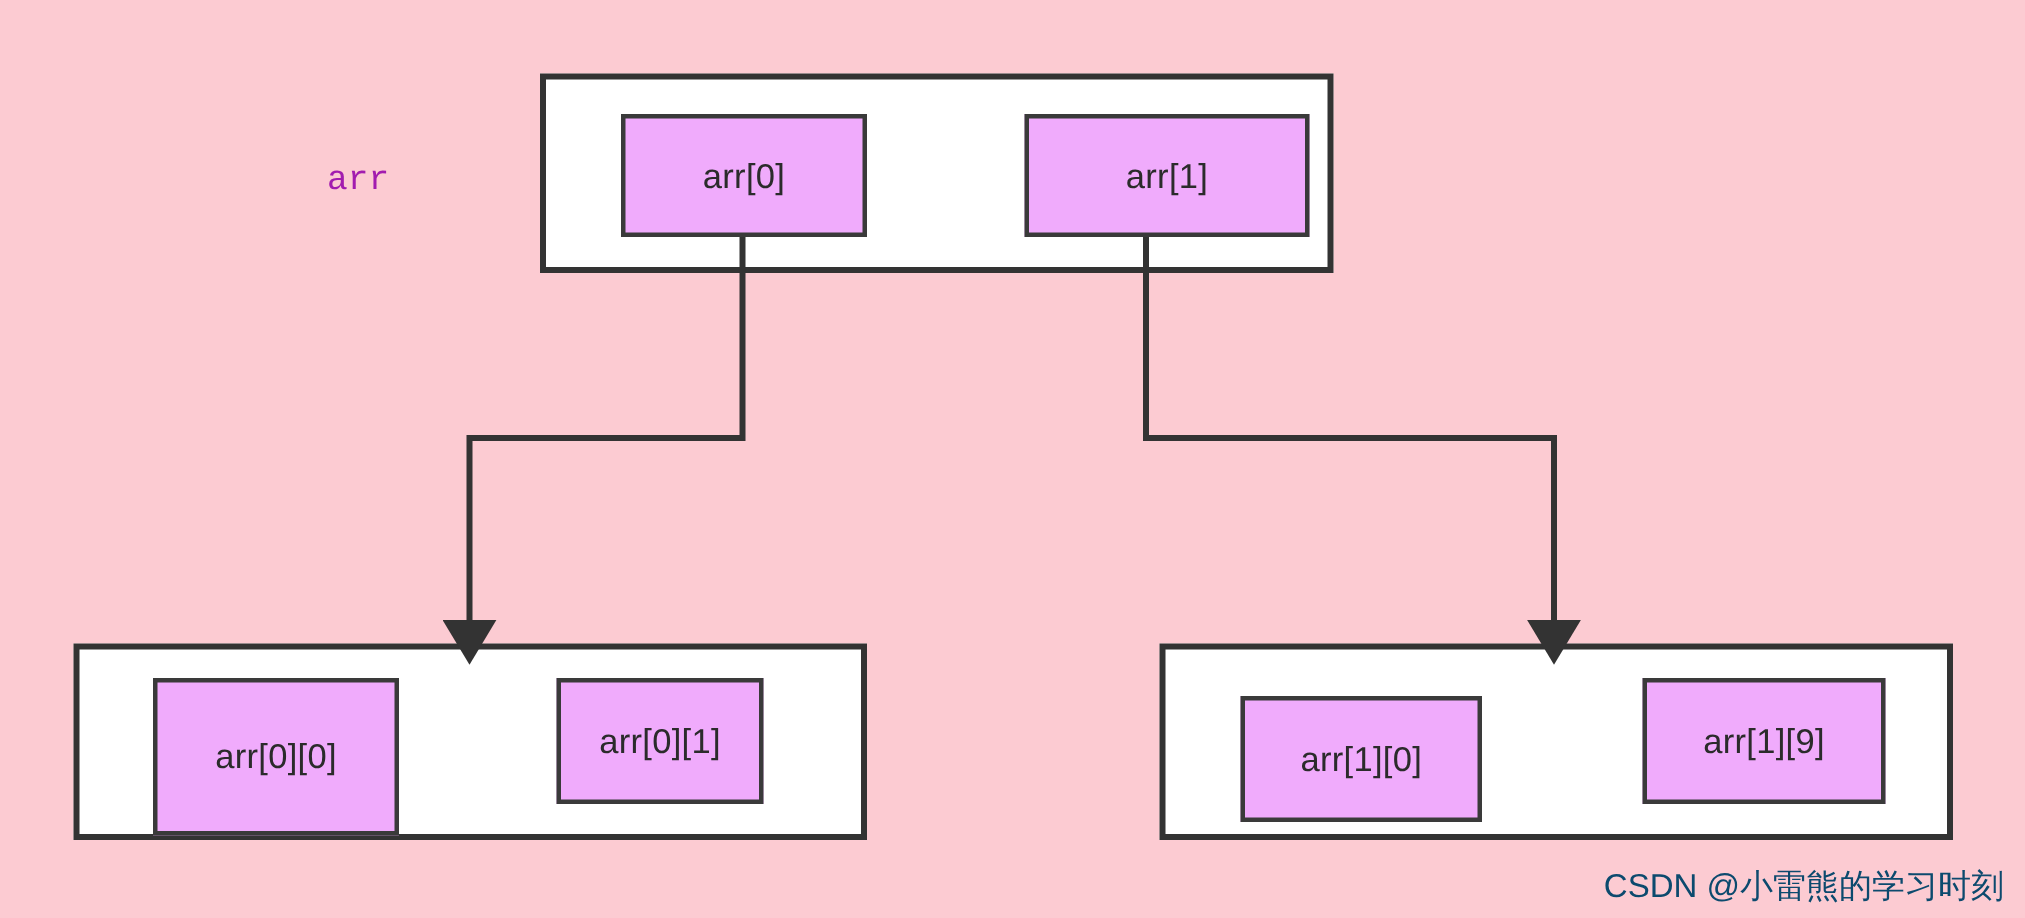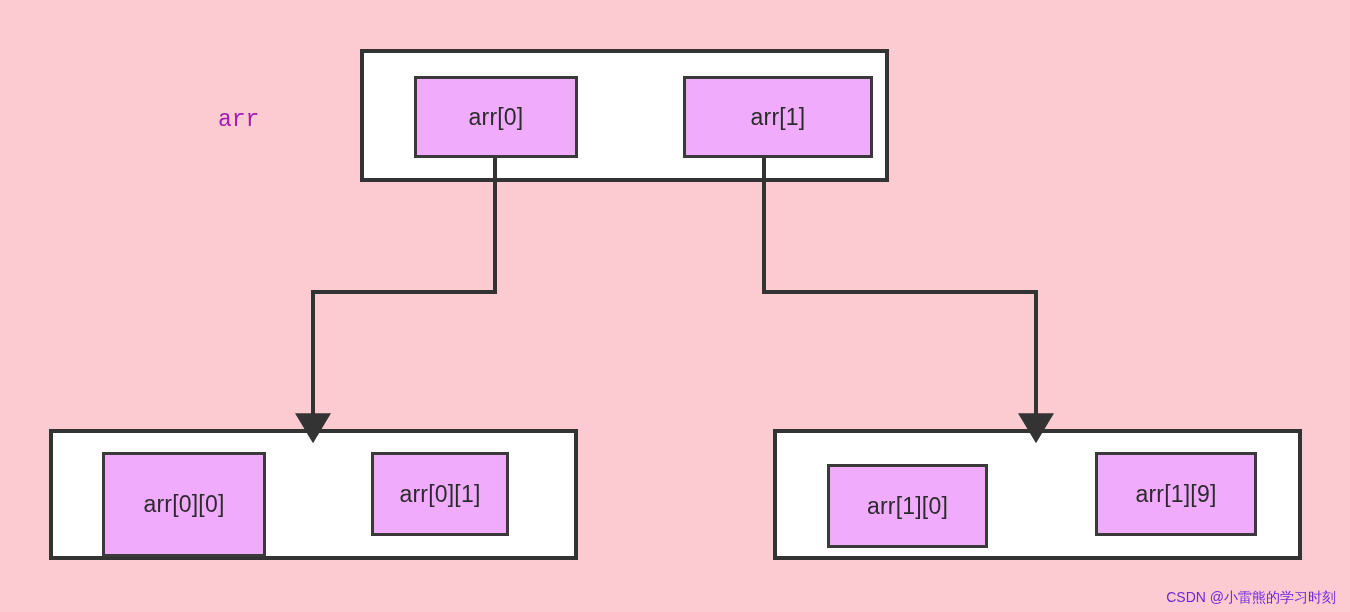--- a/index.html
+++ b/index.html
@@ -53,22 +53,22 @@
     left: 0;
     top: 0;
     width: 1350px;
     height: 612px;
     pointer-events: none;
   }
   .watermark {
     position: absolute;
     right: 14px;
     bottom: 6px;
-    font-size: 14px;
-    color: #6d28d9;
+    font-size: 22px;
+    color: #0c4a6e;
     line-height: 1.3;
     white-space: nowrap;
     margin-top: 32px;
   }
 
   
   #top-outer       { left: 360px; top: 49px;  width: 529px; height: 133px; }
   #top-cell-0      { left: 414px; top: 76px;  width: 164px; height: 82px; }
   #top-cell-1      { left: 683px; top: 76px;  width: 190px; height: 82px; }
   #arr-label       { left: 218px; top: 109px; }

